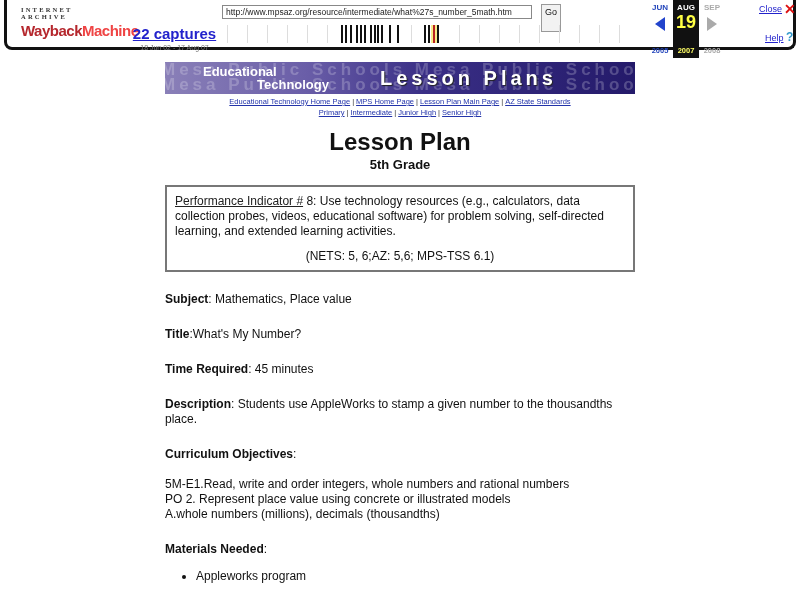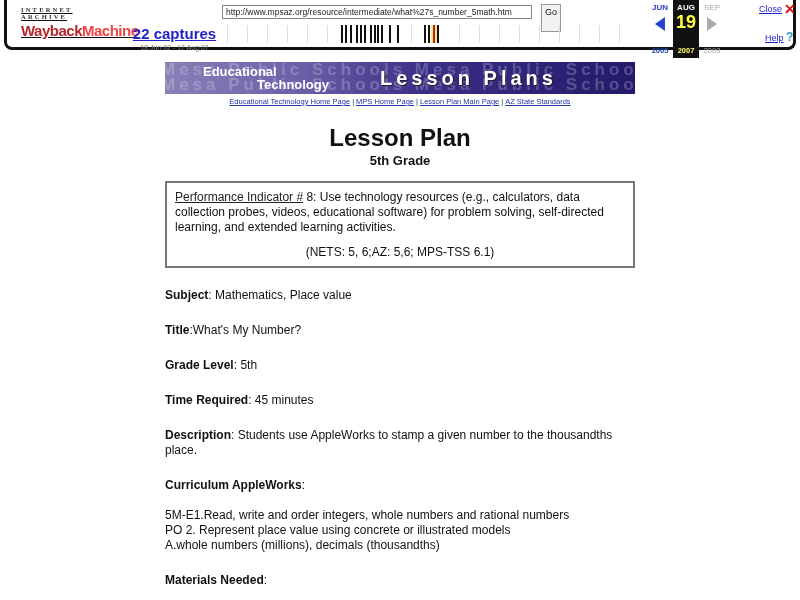--- a/index.html
+++ b/index.html
@@ -5,21 +5,21 @@
   * { box-sizing: border-box; margin: 0; padding: 0; }
   html, body { width: 800px; height: 600px; overflow: hidden; background: #ffffff; }
   body { font-family: "Liberation Sans", sans-serif; color: #111; position: relative; }
 
   
   .wb-bar {
     position: absolute; left: 4px; top: 0; width: 792px; height: 50px;
     background: #ffffff; border: 3px solid #111; border-top: none;
     border-radius: 0 0 8px 8px;
   }
-  .wb-logo { position: absolute; left: 14px; top: 6px; width: 92px; text-decoration: underline; }
+  .wb-logo { position: absolute; left: 14px; top: 6px; width: 92px; }
   .wb-logo-top { font-family: "Liberation Serif", serif; font-size: 6.5px; letter-spacing: 2.2px; color: #333; font-weight: bold; text-align: left; }
   .wb-logo-main {
     margin-top: 2px; font-family: "Liberation Sans", sans-serif; font-weight: bold; font-size: 15px;
     letter-spacing: -0.5px; line-height: 17px; display: flex;
   }
   .wb-logo-main .wayback { color: #b5272d; }
   .wb-logo-main .machine { color: #ef4444; }
   .wb-captures { position: absolute; left: 125px; top: 25px; width: 85px; text-align: center; }
   .wb-captures a { font-size: 15px; color: #2222cc; text-decoration: underline; font-weight: bold; display: block; }
   .wb-captures .range { font-size: 7px; color: #777; margin-top: 2px; }
@@ -36,21 +36,21 @@
   .wb-timeline .tick { position: absolute; top: 2px; width: 1px; height: 18px; background: #ddd; }
   .wb-timeline .cap { position: absolute; top: 2px; width: 2px; height: 18px; background: #111; }
   .wb-timeline .hl { position: absolute; top: 2px; width: 6px; height: 18px; background: #f7e98a; }
   .wb-timeline .red { position: absolute; top: 2px; width: 2px; height: 18px; background: #b22; }
 
   .wb-months { position: absolute; left: 638px; top: 0; width: 80px; height: 47px; }
   .wb-col { position: absolute; top: 0; width: 26px; height: 58px; text-align: center; }
   .wb-col .m { font-size: 8px; font-weight: bold; margin-top: 3px; }
   .wb-col .y { font-size: 7.5px; font-weight: bold; position: absolute; bottom: 3px; width: 100%; }
   .wb-prev .m, .wb-prev .y { color: #2244bb; }
-  .wb-next .m, .wb-next .y { color: #aaa; font-weight: normal; }
+  .wb-next .m, .wb-next .y { color: #aaa; font-weight: bold; }
   .wb-cur { left: 28px; background: #111; }
   .wb-cur .m { color: #fff; }
   .wb-cur .y { color: #ffff66; }
   .wb-cur .d { color: #ffff44; font-size: 18px; font-weight: bold; line-height: 20px; }
   .wb-prev { left: 2px; }
   .wb-next { left: 54px; }
   .arrow-left { width: 0; height: 0; border-top: 7px solid transparent; border-bottom: 7px solid transparent; border-right: 10px solid #2244cc; margin: 5px auto 0; }
   .arrow-right { width: 0; height: 0; border-top: 7px solid transparent; border-bottom: 7px solid transparent; border-left: 10px solid #aaa; margin: 5px auto 0; }
   .wb-close { position: absolute; left: 752px; top: 4px; font-size: 9px; color: #2222cc; text-decoration: underline; }
   .wb-x { position: absolute; left: 777px; top: 1px; color: #d11; font-weight: bold; font-size: 14px; }
@@ -70,21 +70,21 @@
   .banner .bg1 { top: 0px; }
   .banner .bg2 { top: 15px; }
   .banner .edu1 { position: absolute; left: 38px; top: 2px; font-size: 13px; font-weight: bold; color: #fff; }
   .banner .edu2 { position: absolute; left: 92px; top: 15px; font-size: 13px; font-weight: bold; color: #fff; }
   .banner .lp { position: absolute; left: 215px; top: 0px; font-size: 20px; font-weight: bold; color: #fff; letter-spacing: 4px; line-height: 32px; text-shadow: 1px 1px 1px #222; }
 
   .nav { text-align: center; font-size: 7.5px; margin-top: 2px; line-height: 11px; color: #333; }
   .nav a { color: #2233aa; text-decoration: underline; }
   .nav .sep { margin: 0 2px; }
 
-  .h1 { text-align: center; font-size: 24px; font-weight: bold; margin-top: 17px; line-height: 28px; }
+  .h1 { text-align: center; font-size: 24px; font-weight: bold; margin-top: 10px; line-height: 28px; }
   .h2 { text-align: center; font-size: 13px; font-weight: bold; margin-top: 1px; }
 
   .pi-box {
     margin-top: 13px; border: 2px solid #777; padding: 7px 8px 6px 8px; font-size: 12px; line-height: 15px;
     width: 470px;
   }
   .pi-box .pi-link { text-decoration: underline; color: #222; }
   .pi-box .nets { text-align: center; margin-top: 10px; }
 
   .field { font-size: 12px; margin-top: 20px; line-height: 15px; }
@@ -177,36 +177,38 @@
     <div class="bg-text bg2">Mesa Public Schools Mesa Public Schools Mesa</div>
     <div class="edu1">Educational</div>
     <div class="edu2">Technology</div>
     <div class="lp">Lesson Plans</div>
   </div>
 
   <div class="nav">
     <div>
       <a>Educational Technology Home Page</a><span class="sep">|</span><a>MPS Home Page</a><span class="sep">|</span><a>Lesson Plan Main Page</a><span class="sep">|</span><a>AZ State Standards</a>
     </div>
+    <div>
+      <a>Primary</a><span class="sep">|</span><a>Intermediate</a><span class="sep">|</span><a>Junior High</a><span class="sep">|</span><a>Senior High</a>
+    </div>
   </div>
 
   <div class="h1">Lesson Plan</div>
   <div class="h2">5th Grade</div>
 
   <div class="pi-box">
     <div><a class="pi-link">Performance Indicator #</a><span> 8: Use technology resources (e.g., calculators, data collection probes, videos, educational software) for problem solving, self-directed learning, and extended learning activities.</span></div>
     <div class="nets">(NETS: 5, 6;AZ: 5,6; MPS-TSS 6.1)</div>
   </div>
 
   <div class="field"><b>Subject</b><span>: </span><span>Mathematics, Place value</span></div>
   <div class="field"><b>Title</b><span>:</span><span>What's My Number?</span></div>
-  <div class="field"><b>Grade Level</b><span>: </span><span>5th</span></div>
   <div class="field"><b>Time Required</b><span>: </span><span>45 minutes</span></div>
   <div class="field"><b>Description</b><span>: </span><span>Students use AppleWorks to stamp a given number to the thousandths place.</span></div>
-  <div class="field"><b>Curriculum AppleWorks</b><span>:</span></div>
+  <div class="field"><b>Curriculum Objectives</b><span>:</span></div>
 
   <div class="objectives">
     <div>5M-E1.Read, write and order integers, whole numbers and rational numbers</div>
     <div>PO 2. Represent place value using concrete or illustrated models</div>
     <div>A.whole numbers (millions), decimals (thousandths)</div>
   </div>
 
   <div class="field"><b>Materials Needed</b><span>:</span></div>
   <ul class="materials">
     <li>Appleworks program</li>

